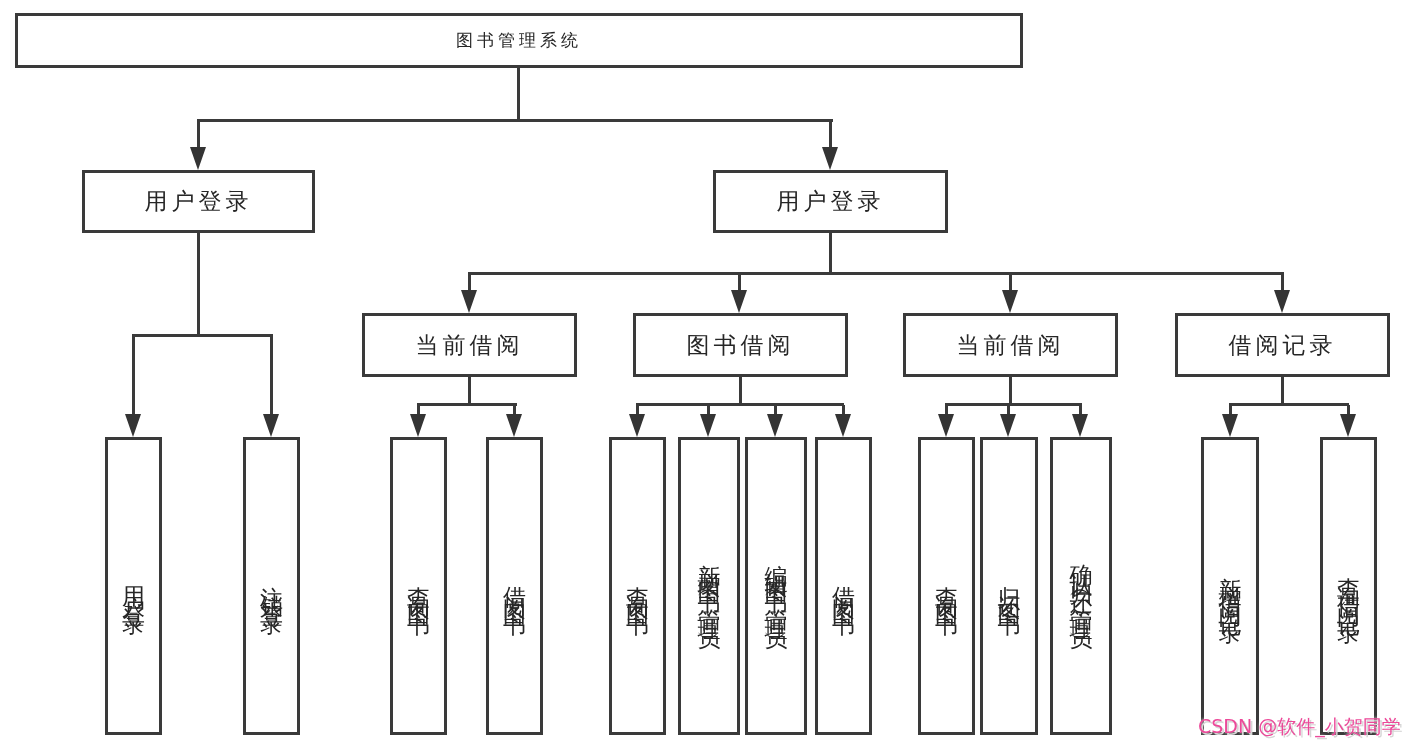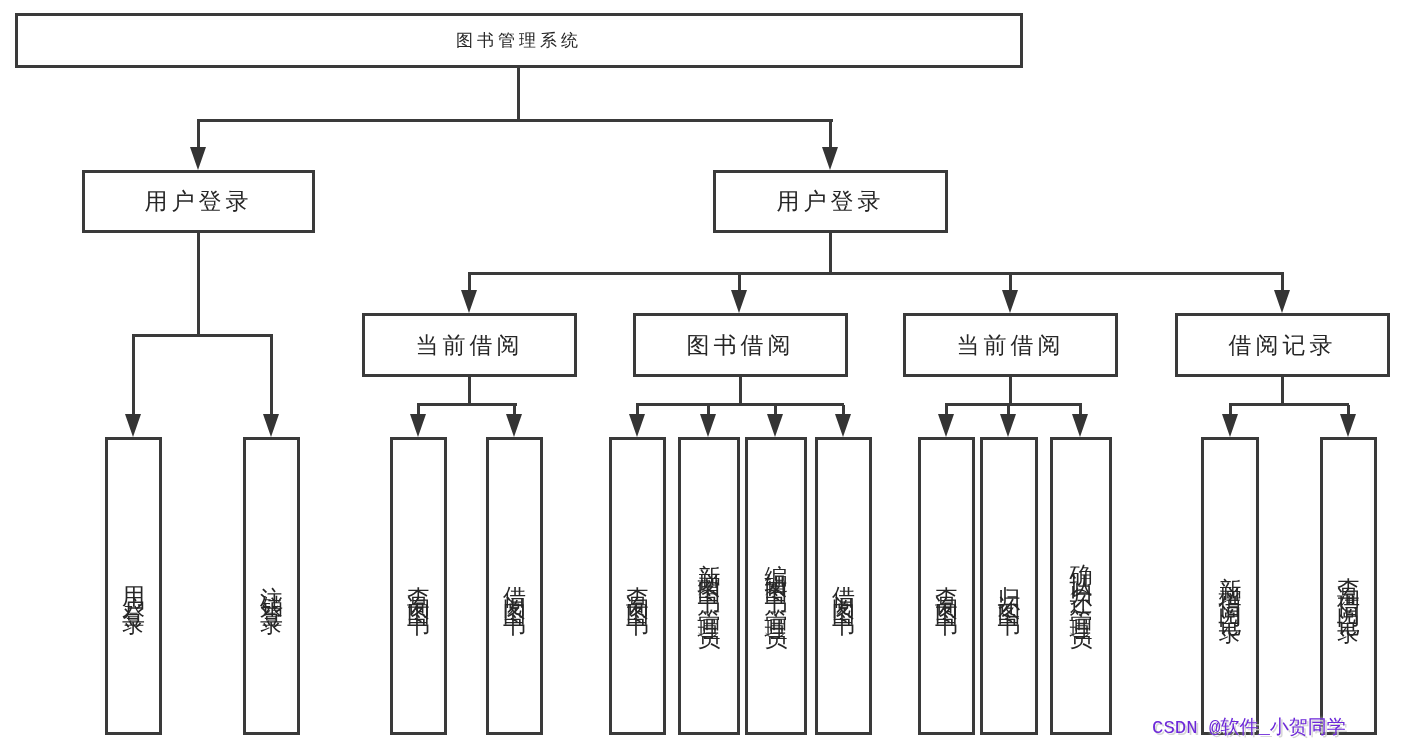--- a/index.html
+++ b/index.html
@@ -19,24 +19,23 @@
     font-size:23px;letter-spacing:9px;line-height:1;color:#262626;
   }
   .vline{position:absolute;width:3px;background:#3a3a3a;}
   .hline{position:absolute;height:3px;background:#3a3a3a;}
   .arrow{
     position:absolute;width:0;height:0;
     border-left:8px solid transparent;border-right:8px solid transparent;
     border-top:23px solid #343434;
   }
   .watermark{
-    position:absolute;left:1152px;top:714px;z-index:6;white-space:nowrap;
-    font-size:19px;color:#6d28d9;
+    position:absolute;left:1198px;top:714px;z-index:6;white-space:nowrap;
+    font-size:19px;color:#ec4899;
     text-shadow:2px 2px 0 #d6d6d6, 0 0 3px #ffffff;
-    font-family:Liberation Mono, monospace;
   }
 </style>
 </head>
 <body>
 
 <div class="stage">
 
   <div class="node root-node" style="left:15px;top:13px;width:1008px;height:55px;">
     <span>图书管理系统</span>
   </div>

